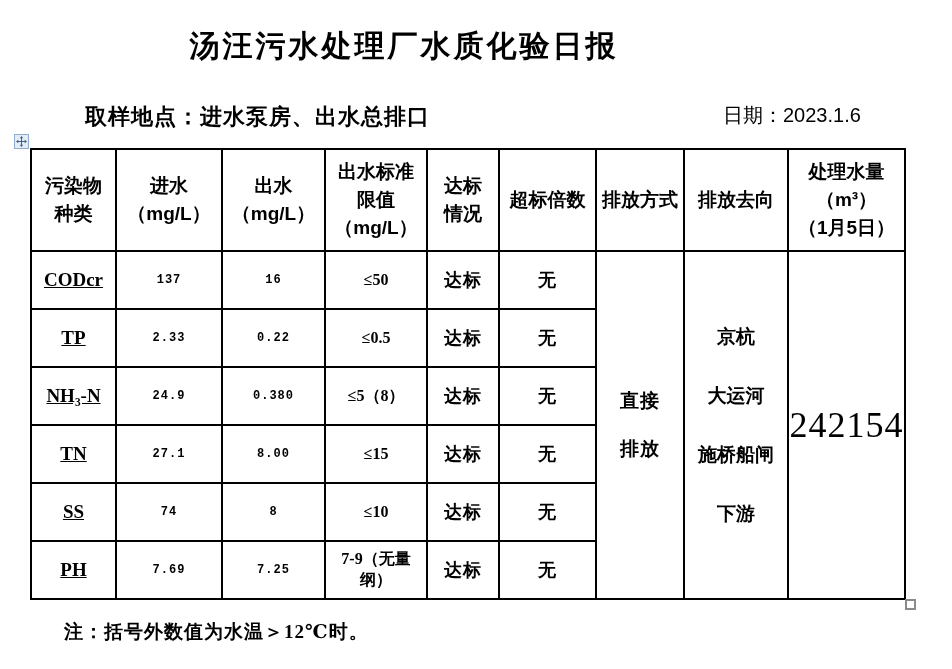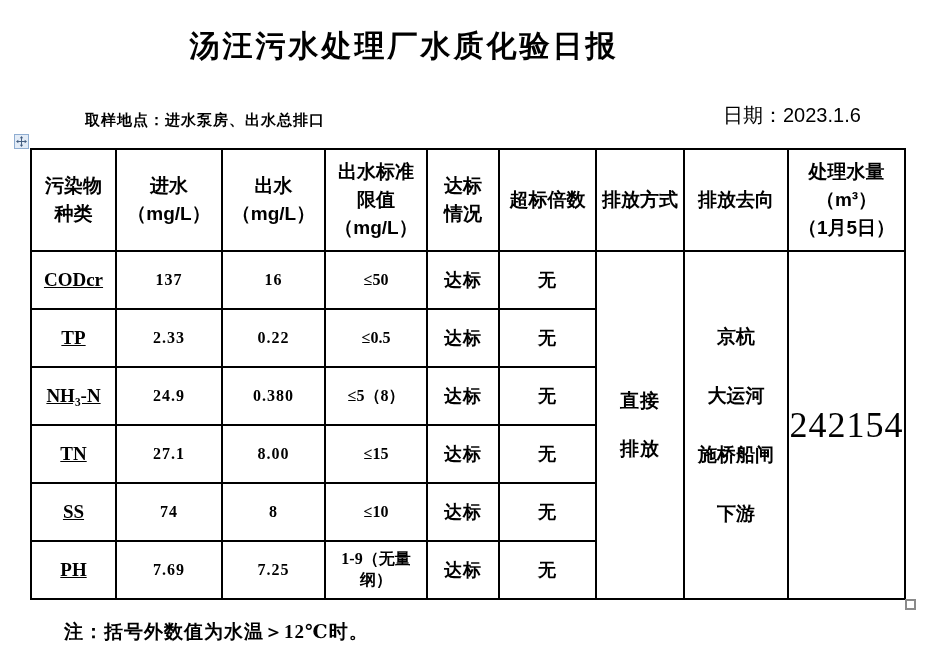--- a/index.html
+++ b/index.html
@@ -15,23 +15,22 @@
   .doc-title {
     position: absolute; top: 26px; left: 0; width: 808px;
     text-align: center;
     font-size: 30px; font-weight: 700;
     letter-spacing: 3px;
     font-family: "Liberation Sans", "DejaVu Sans", sans-serif;
   }
 
   .sampling-line {
     position: absolute; top: 102px; left: 85px;
-    font-size: 15px; font-weight: 700;
-    letter-spacing: 1px;
-    margin-top: 9px;
+    font-size: 22px; font-weight: 700;
+    letter-spacing: 1px;
   }
 
   .date-line {
     position: absolute; top: 102px; left: 723px;
     font-size: 20px; font-weight: 400;
   }
 
   
   .move-handle {
     position: absolute; left: 14px; top: 134px;
@@ -72,22 +71,22 @@
     height: 102px;
     font-family: "Liberation Sans", "DejaVu Sans", sans-serif;
   }
   table.report tr.data-row { height: 58px; }
 
   .cell-pollutant {
     font-family: "Liberation Serif", "DejaVu Serif", serif;
     font-weight: 700; font-size: 19px; text-decoration: underline;
   }
   .cell-num {
-    font-family: Liberation Serif, serif;
-    font-weight: 700; font-size: 16px;
+    font-family: Liberation Mono, monospace;
+    font-weight: 700; font-size: 12px;
     letter-spacing: 1px;
   }
   .cell-limit {
     font-family: "Liberation Serif", "DejaVu Serif", serif;
     font-weight: 700; font-size: 16px;
   }
   .cell-cn {
     font-weight: 700; font-size: 18px;
     letter-spacing: 1px;
   }
@@ -217,21 +216,21 @@
       <td class="cell-num">74</td>
       <td class="cell-num">8</td>
       <td class="cell-limit">≤10</td>
       <td class="cell-cn">达标</td>
       <td class="cell-cn">无</td>
     </tr>
     <tr class="data-row">
       <td class="cell-pollutant">PH</td>
       <td class="cell-num">7.69</td>
       <td class="cell-num">7.25</td>
-      <td class="cell-limit">1-9（无量纲）</td>
+      <td class="cell-limit">7-9（无量纲）</td>
       <td class="cell-cn">达标</td>
       <td class="cell-cn">无</td>
     </tr>
   </tbody>
     </table>
 </div>
 
 <div class="resize-handle"></div>
 
 <div class="note-line">注：括号外数值为水温＞12℃时。</div>

